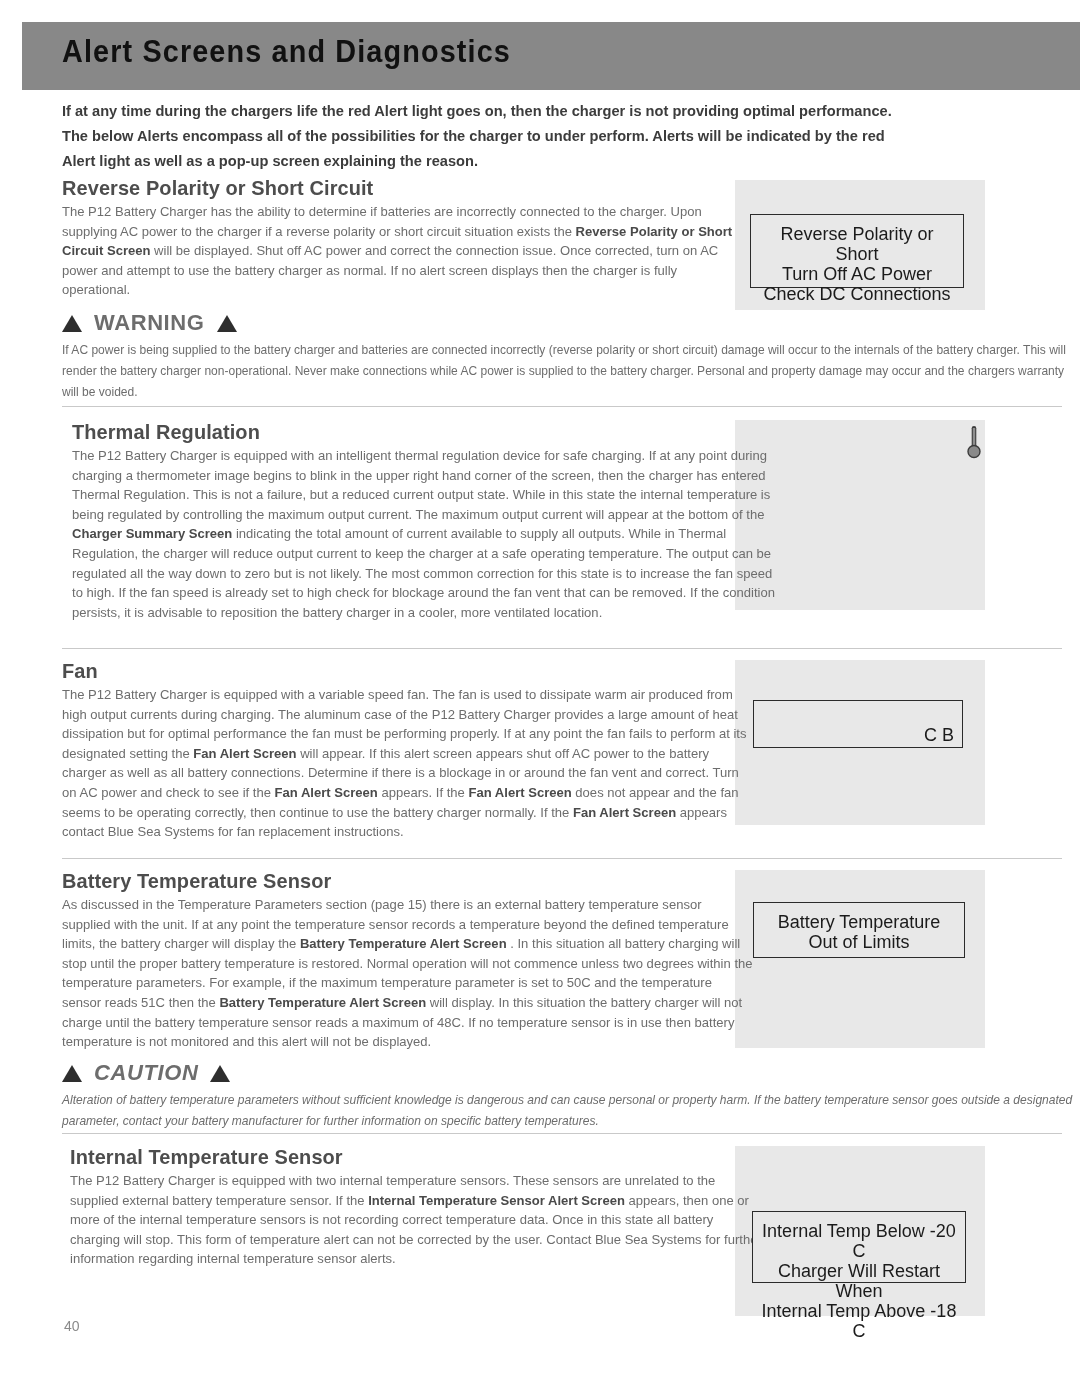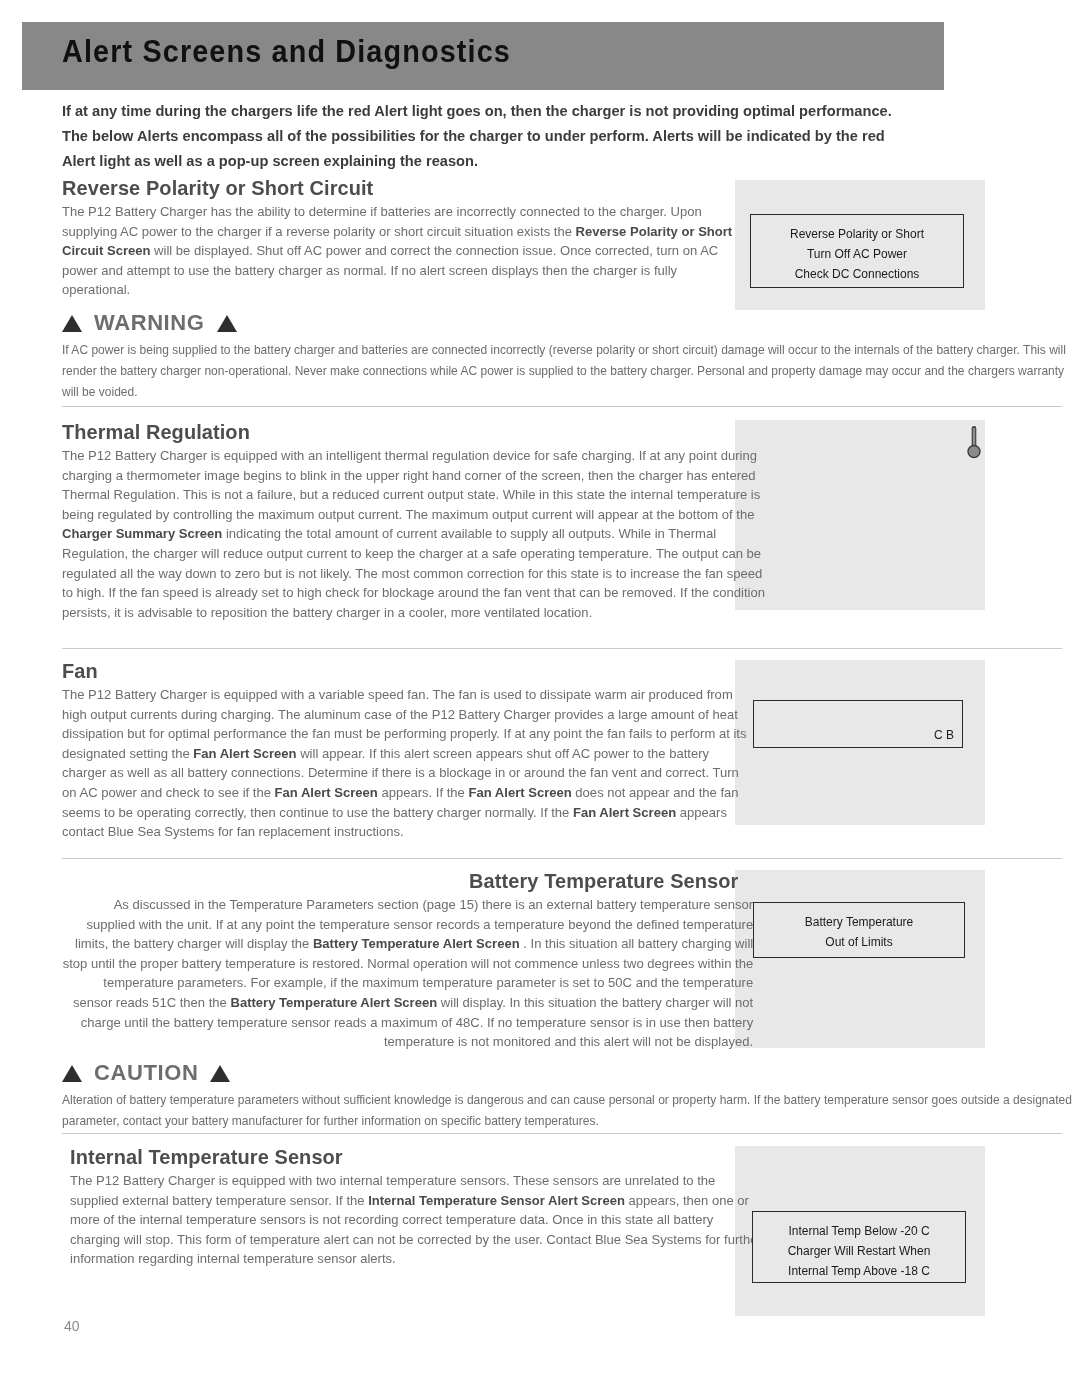--- a/index.html
+++ b/index.html
@@ -11,21 +11,21 @@
     width: 1080px; height: 1397px;
     position: relative;
     font-family: "Liberation Sans", sans-serif;
     overflow: hidden;
   }
 
   
   .header-band {
     position: absolute;
     left: 22px; top: 22px;
-    width: 922px; height: 68px;
+    width: 1058px; height: 68px;
     background: #888888;
     text-align: center;
   }
   .header-title {
     position: absolute;
     left: 40px; top: 12px;
     font-size: 31px;
     font-weight: bold;
     letter-spacing: 1.2px;
     color: #111111;
@@ -116,21 +116,21 @@
     background: #e8e8e8;
     z-index: 0;
   }
 
   
   .alert-box {
     position: absolute;
     border: 1.6px solid #2b2b2b;
     background: #e8e8e8;
     font-family: "Liberation Sans", sans-serif;
-    font-size: 12px;
+    font-size: 18px;
     line-height: 20px;
     color: #1b1b1b;
     text-align: center;
     padding: 9px 8px;
     z-index: 3;
   }
 
   
   .rule {
     position: absolute;
@@ -220,21 +220,21 @@
 <div class="rule" style="top:406px;"></div>
 
 <div class="gray-panel" style="left:735px; top:420px; width:250px; height:190px;"></div>
 
 <svg class="thermo" style="left:967px; top:425px;" viewBox="0 0 14 34">
   <rect x="4.7" y="1" width="4.6" height="22" rx="2.3" fill="#3c3c3c"></rect>
   <rect x="5.8" y="3" width="2.4" height="19" fill="#8f8f8f"></rect>
   <circle cx="7" cy="26.5" r="6" fill="#8a8a8a" stroke="#3c3c3c" stroke-width="1.4"></circle>
 </svg>
 
-<div class="section" style="top:420px; width:740px;">
+<div class="section" style="top:420px; width:740px;margin-left:10px;">
   <div class="sec-title">Thermal Regulation</div>
   <div class="body-text" style="width:740px;">
     <span>The P12 Battery Charger is equipped with an intelligent thermal regulation device for safe charging. If at any point during charging a thermometer image begins to blink in the upper right hand corner of the screen, then the charger has entered Thermal Regulation. This is not a failure, but a reduced current output state. While in this state the internal temperature is being regulated by controlling the maximum output current. The maximum output current will appear at the bottom of the </span><b>Charger Summary Screen</b><span> indicating the total amount of current available to supply all outputs. While in Thermal Regulation, the charger will reduce output current to keep the charger at a safe operating temperature. The output can be regulated all the way down to zero but is not likely. The most common correction for this state is to increase the fan speed to high. If the fan speed is already set to high check for blockage around the fan vent that can be removed. If the condition persists, it is advisable to reposition the battery charger in a cooler, more ventilated location.</span>
   </div>
 </div>
 
 <div class="rule" style="top:648px;"></div>
 
 <div class="gray-panel" style="left:735px; top:660px; width:250px; height:165px;"></div>
 
@@ -246,33 +246,33 @@
 </div>
 
 <div class="alert-box" style="left:753px; top:700px; width:210px; height:48px; text-align:right; padding-left:24px; padding-top:24px;">
   <div>C  B</div>
 </div>
 
 <div class="rule" style="top:858px;"></div>
 
 <div class="gray-panel" style="left:735px; top:870px; width:250px; height:178px;"></div>
 
-<div class="section" style="top:869px; width:712px;text-align:right;">
+<div class="section" style="top:869px; width:712px;">
   <div class="sec-title">Battery Temperature Sensor</div>
   <div class="body-text" style="width:720px;">
     <span>As discussed in the Temperature Parameters section (page 15) there is an external battery temperature sensor supplied with the unit. If at any point the temperature sensor records a temperature beyond the defined temperature limits, the battery charger will display the </span><b>Battery Temperature Alert Screen</b><span> . In this situation all battery charging will stop until the proper battery temperature is restored. Normal operation will not commence unless two degrees within the temperature parameters. For example, if the maximum temperature parameter is set to 50C and the temperature sensor reads 51C then the </span><b>Battery Temperature Alert Screen</b><span> will display. In this situation the battery charger will not charge until the battery temperature sensor reads a maximum of 48C. If no temperature sensor is in use then battery temperature is not monitored and this alert will not be displayed.</span>
   </div>
 </div>
 
 <div class="alert-box" style="left:753px; top:902px; width:212px; height:56px;">
   <div>Battery Temperature</div>
   <div>Out of Limits</div>
 </div>
 
-<div class="section" style="top:1060px; width:1010px;">
+<div class="section" style="top:1060px; width:1010px;font-style:italic;">
   <div class="notice-head">
     <span class="tri"></span>
     <span>CAUTION</span>
     <span class="tri"></span>
   </div>
   <div class="notice-body" style="margin-top:4px;">Alteration of battery temperature parameters without sufficient knowledge is dangerous and can cause personal or property harm. If the battery temperature sensor goes outside a designated parameter, contact your battery manufacturer for further information on specific battery temperatures.</div>
 </div>
 
 <div class="rule" style="top:1133px;"></div>
 

